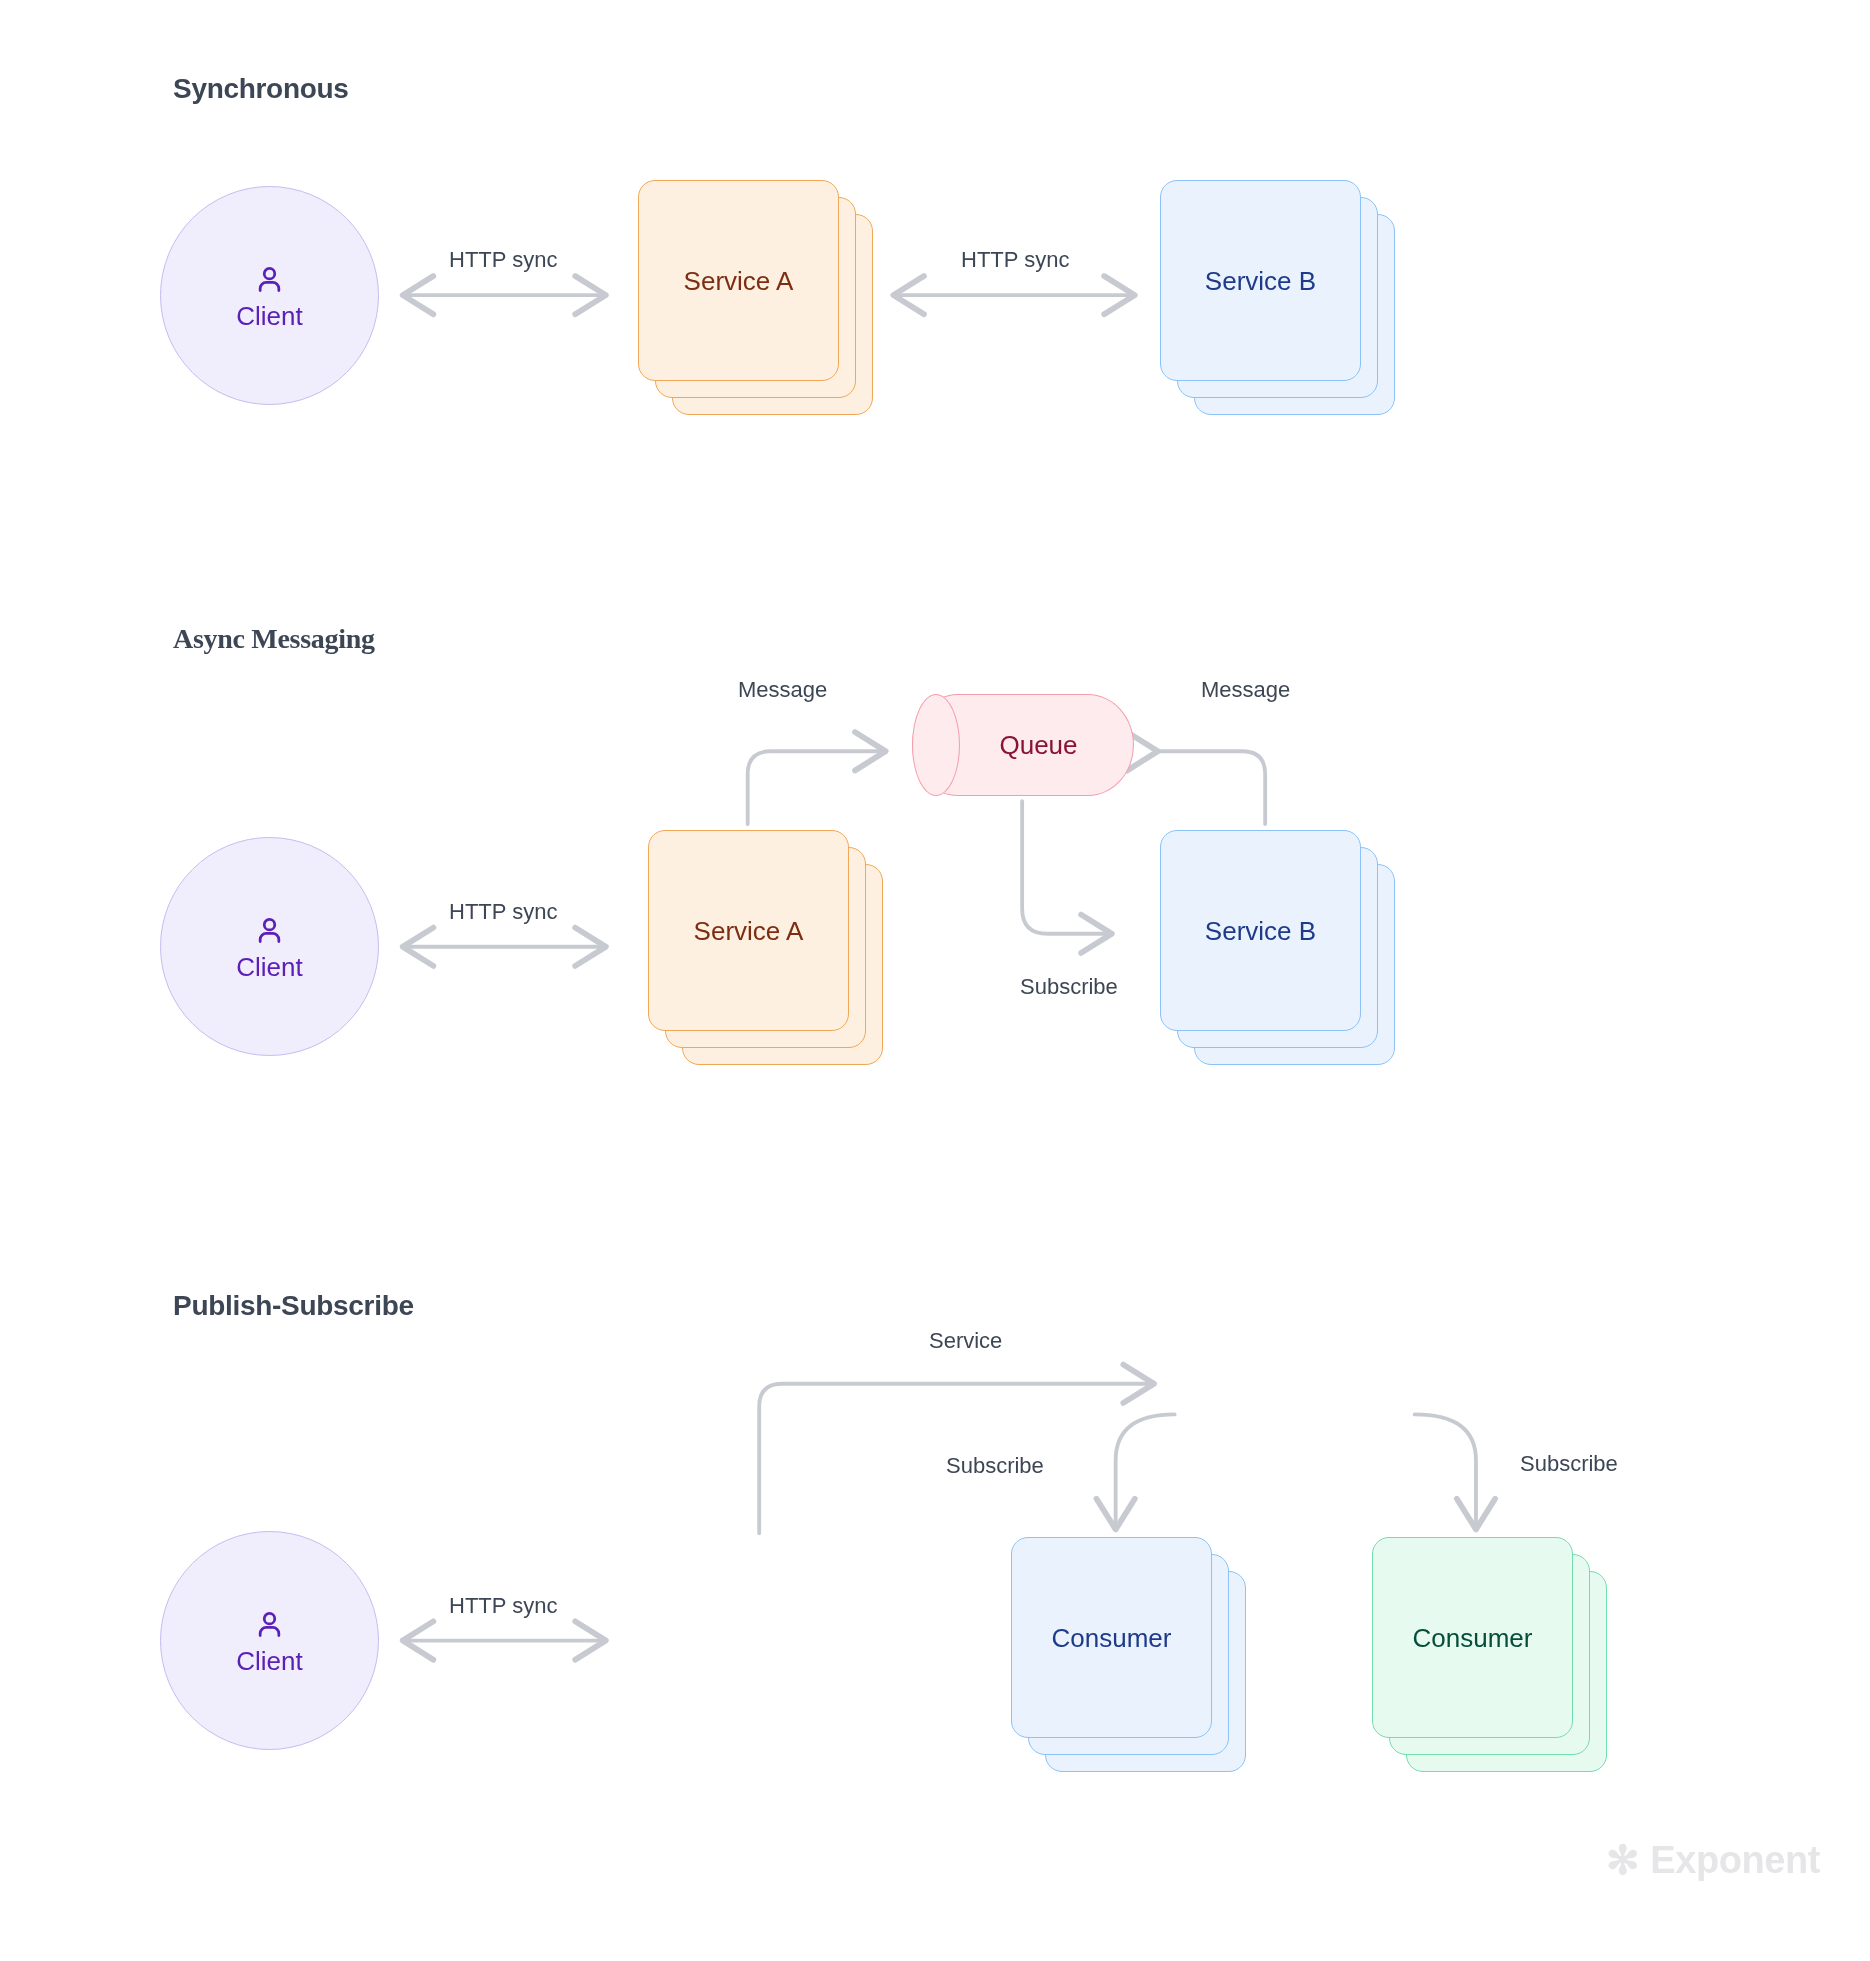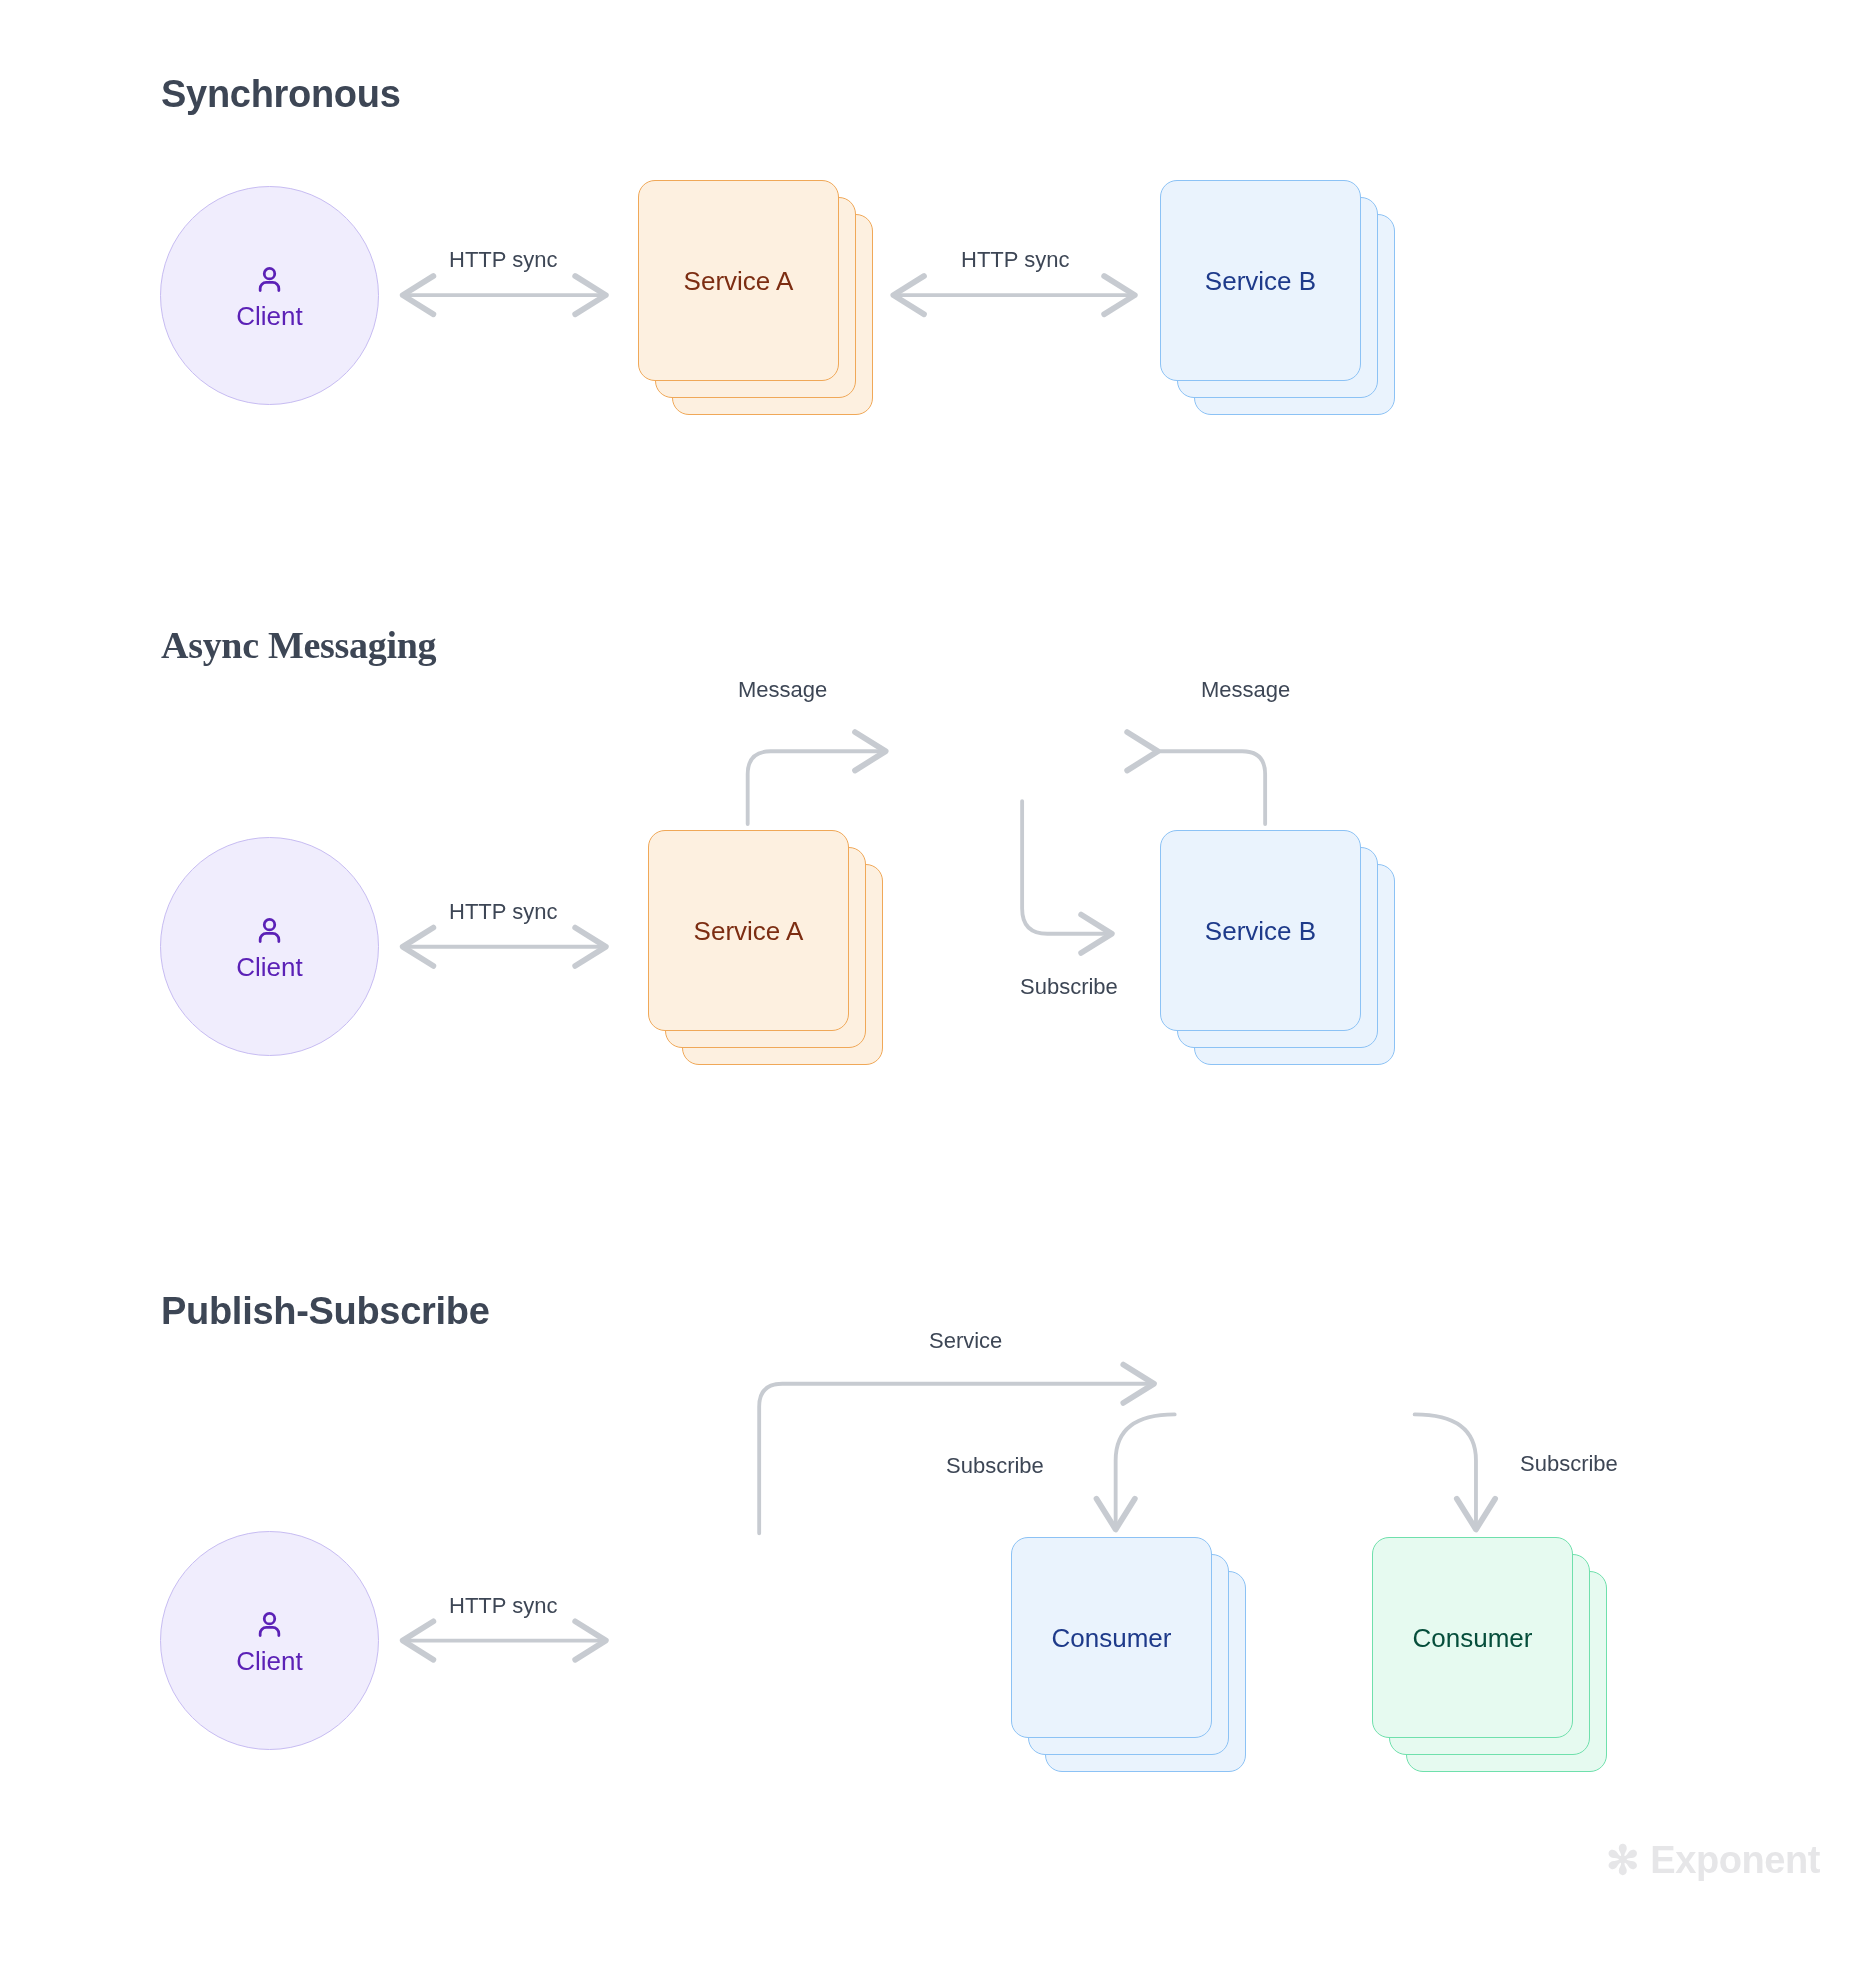--- a/index.html
+++ b/index.html
@@ -14,25 +14,26 @@
     font-family: "Liberation Sans", sans-serif;
     overflow: hidden;
   }
   .canvas {
     position: absolute;
     inset: 0;
   }
   
   .section-title {
     position: absolute;
-    font-size: 38px;
+    font-size: 28px;
     font-weight: 700;
     color: #3d4655;
     letter-spacing: -0.3px;
     white-space: nowrap;
+    margin-left: 12px;
   }
   
   .client-node {
     position: absolute;
     width: 219px;
     height: 219px;
     border-radius: 50%;
     background: #f0edfd;
     border: 1.9px solid #c7bcf2;
     display: flex;
@@ -260,20 +261,25 @@
   <div class="edge-label" style="left:1201px; top:679px;">Message</div>
 
   <div class="stack theme-orange" style="left:648px; top:830px; width:235px; height:235px;">
     <div class="card back2" style="left:0; top:0; width:201px; height:201px;"></div>
     <div class="card back1" style="left:0; top:0; width:201px; height:201px;"></div>
     <div class="card front" style="left:0; top:0; width:201px; height:201px;">
       <span class="card-label">Service A</span>
     </div>
   </div>
 
+  <div class="cylinder" style="left:912px; top:694px; width:222px; height:102px;">
+    <div class="cyl-body"></div>
+    <div class="cyl-cap"></div>
+    <div class="cyl-text">Queue</div>
+  </div>
 
   <div class="stack theme-blue" style="left:1160px; top:830px; width:235px; height:235px;">
     <div class="card back2" style="left:0; top:0; width:201px; height:201px;"></div>
     <div class="card back1" style="left:0; top:0; width:201px; height:201px;"></div>
     <div class="card front" style="left:0; top:0; width:201px; height:201px;">
       <span class="card-label">Service B</span>
     </div>
   </div>
 
   <div class="edge-label" style="left:1020px; top:976px;">Subscribe</div>

